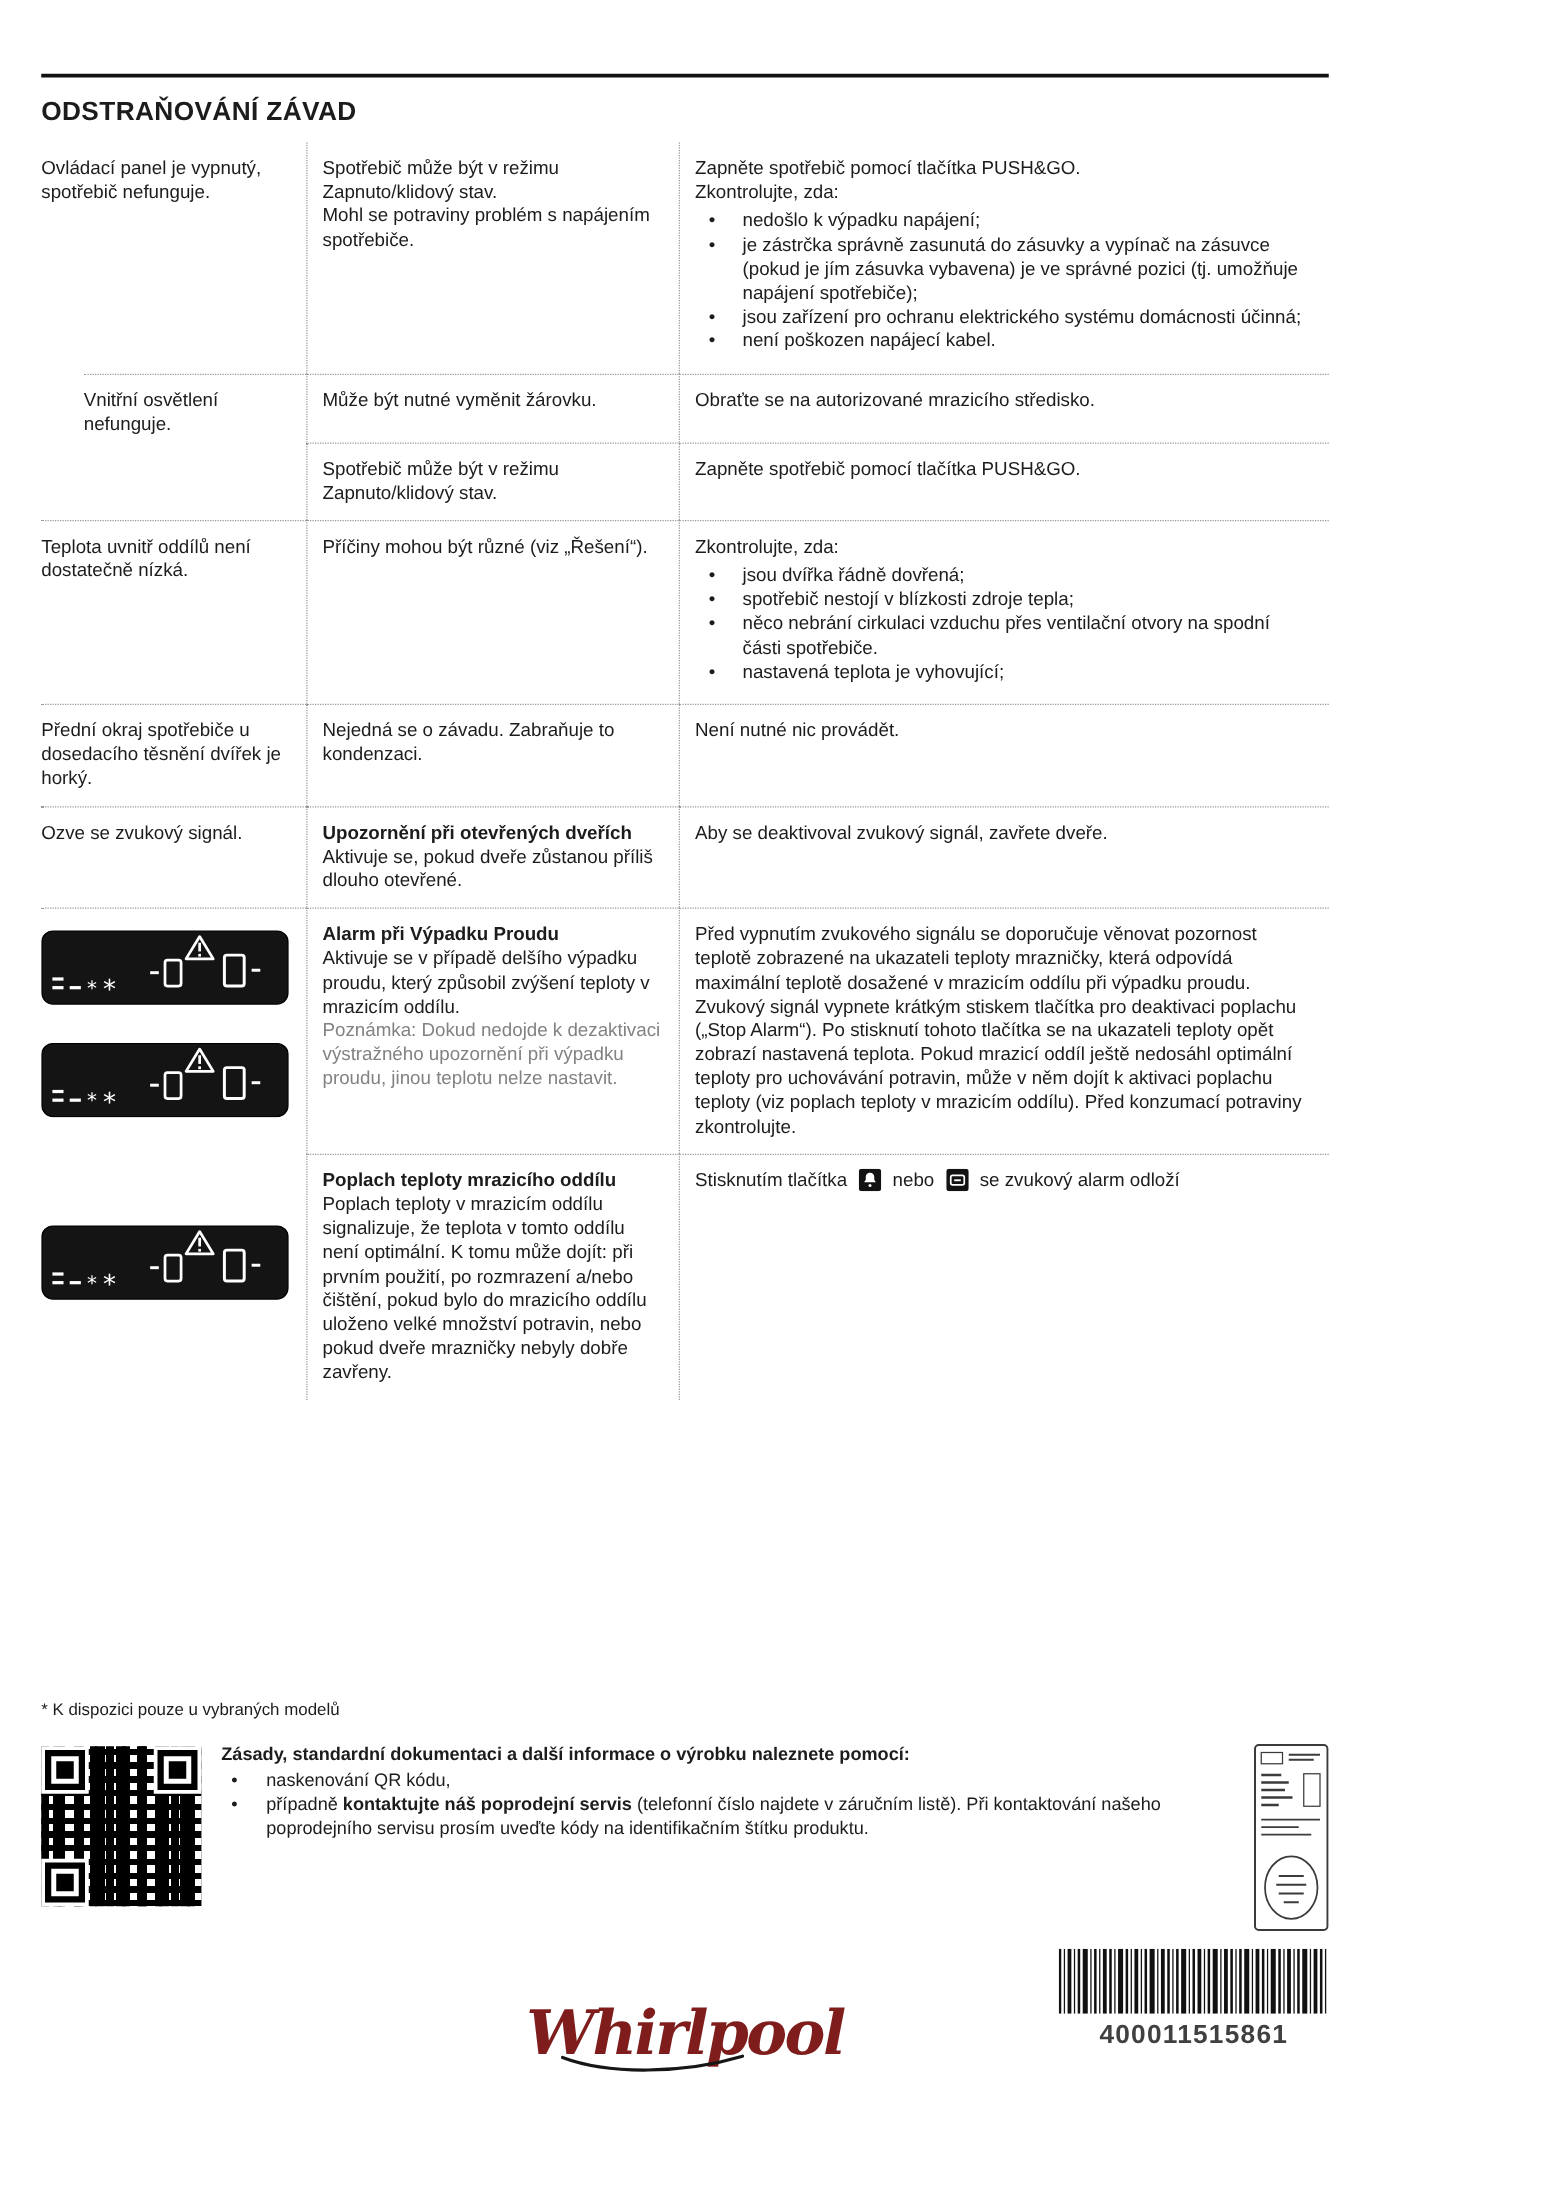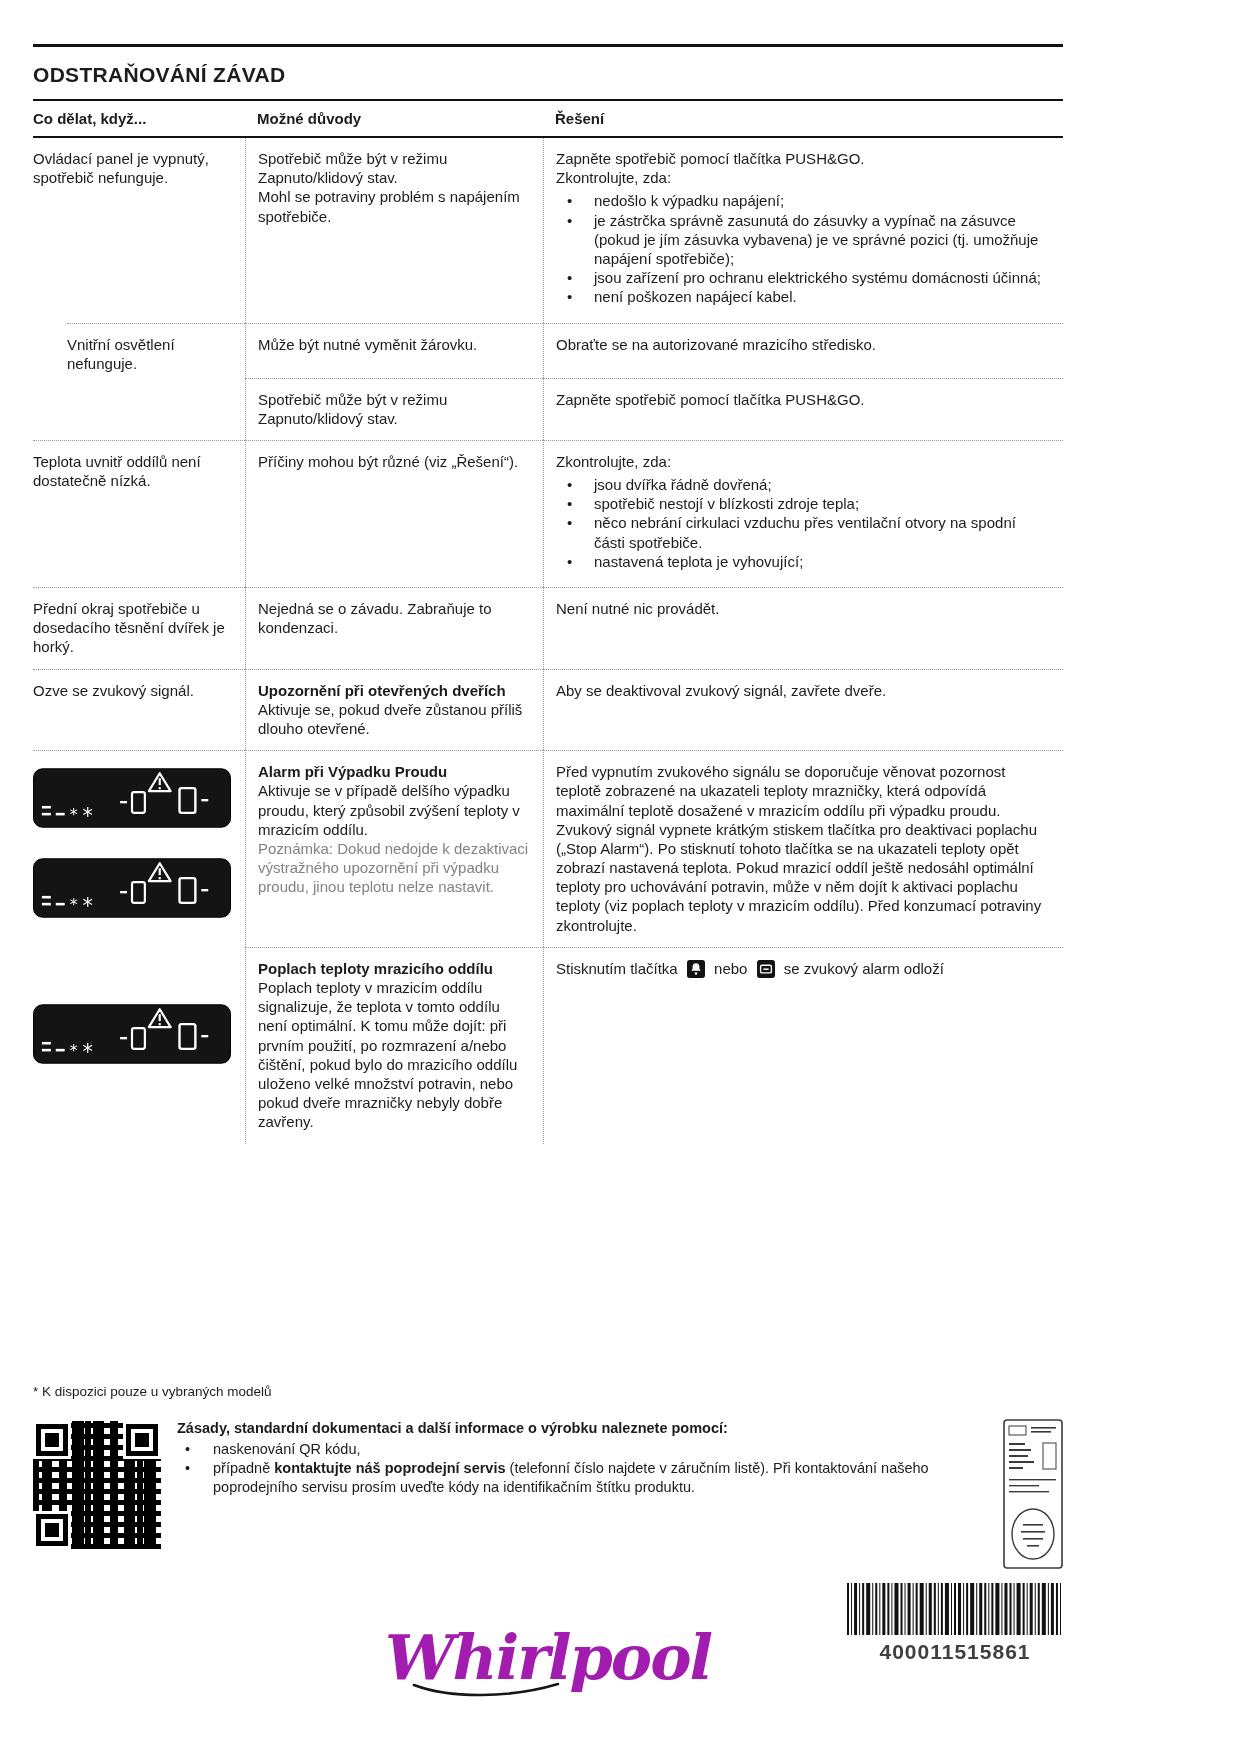--- a/index.html
+++ b/index.html
@@ -1,18 +1,18 @@
 <!DOCTYPE html>
 <html lang="cs"><head>
 <meta charset="utf-8">
 <style>
   * { margin:0; padding:0; box-sizing:border-box; }
   html,body { width:1240px; height:1754px; background:#fff; }
   body { font-family:"Liberation Sans", sans-serif; color:#1c1c1c; overflow:hidden; }
-  .page { position:relative; width:1240px; height:1754px; padding:44px 0 0 33px; }
+  .page { position:relative; width:1240px; height:1754px; padding:59px 0 0 33px; }
   .content { width:1030px; }
 
   .top-rule { height:3px; background:#111; }
   h1.doc-title { font-size:21px; font-weight:bold; margin:16px 0 12px; letter-spacing:.3px; }
 
   
   .thead { display:grid; grid-template-columns:212px 298px 520px;
            border-top:2px solid #111; border-bottom:2px solid #111; }
   .thead .th { font-weight:bold; font-size:15px; padding:9px 0 9px 0; }
   .thead .th.h2 { padding-left:12px; }
@@ -70,41 +70,36 @@
   ul.info-list li { position:relative; padding-left:36px; }
   ul.info-list li::before { content:"•"; position:absolute; left:8px; }
 
   .energy-label { flex:0 0 60px; margin-top:0; }
   .energy-label svg { display:block; width:60px; height:150px; }
 
   
   .bottom { position:relative; height:180px; margin-top:14px; width:1030px; }
   .logo-wrap { position:absolute; left:50%; transform:translateX(-50%); top:38px; text-align:center; }
   .logo-text { font-family:"DejaVu Serif", serif; font-style:italic; font-weight:bold;
-               font-size:62px; letter-spacing:-2px; color:#a21caf; }
+               font-size:49px; letter-spacing:-2px; color:#7f1d1d; }
   .swoosh { position:absolute; left:26px; bottom:-4px; width:150px; height:16px; }
 
   .barcode-block { position:absolute; right:0; top:0; width:216px; text-align:center; }
   .barcode-block svg { display:block; width:216px; height:52px; }
   .barcode-number { margin-top:5px; font-weight:bold; font-size:21px; letter-spacing:1px; color:#404040; }
 </style>
 </head>
 <body>
 
 <div class="page">
 <div class="content">
 
   <div class="top-rule"></div>
   <h1 class="doc-title">ODSTRAŇOVÁNÍ ZÁVAD</h1>
 
-  <div class="thead">
-    <div class="th h1c">Co dělat, když...</div>
-    <div class="th h2">Možné důvody</div>
-    <div class="th h3">Řešení</div>
-  </div>
 
   <div class="trow r1">
     <div class="cell c1">
       <p>Ovládací panel je vypnutý, spotřebič nefunguje.</p>
     </div>
     <div class="cell c2">
       <p>Spotřebič může být v režimu Zapnuto/klidový stav.</p>
       <p>Mohl se potraviny problém s napájením spotřebiče.</p>
     </div>
     <div class="cell c3">

